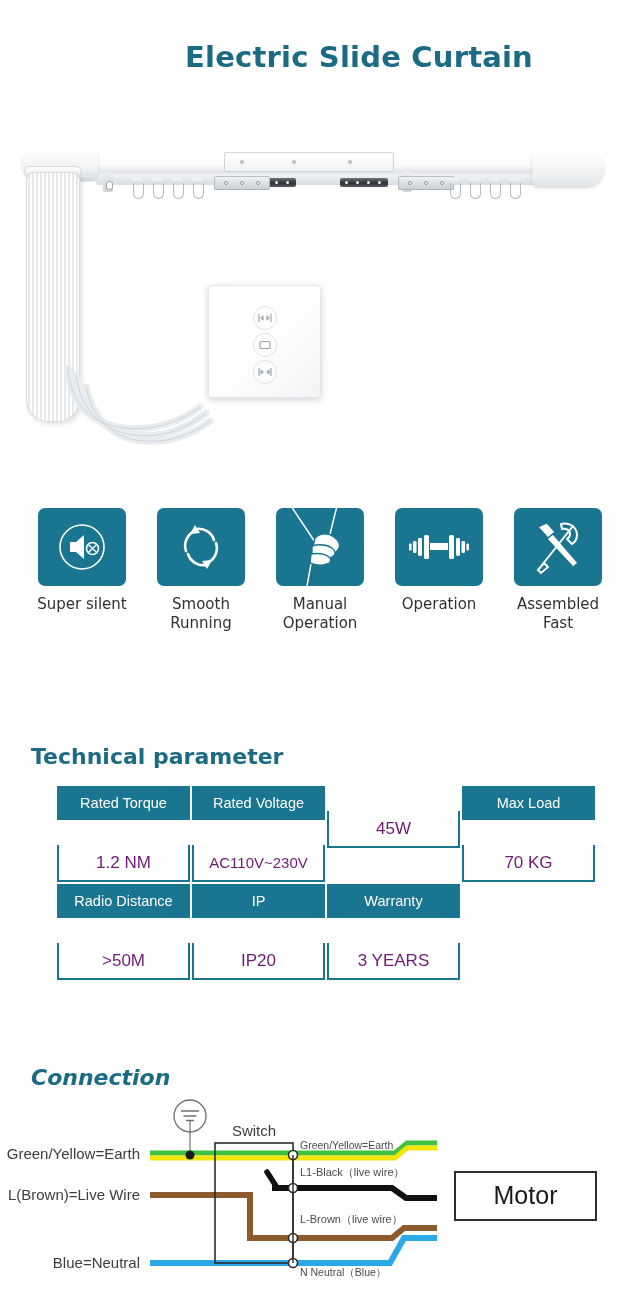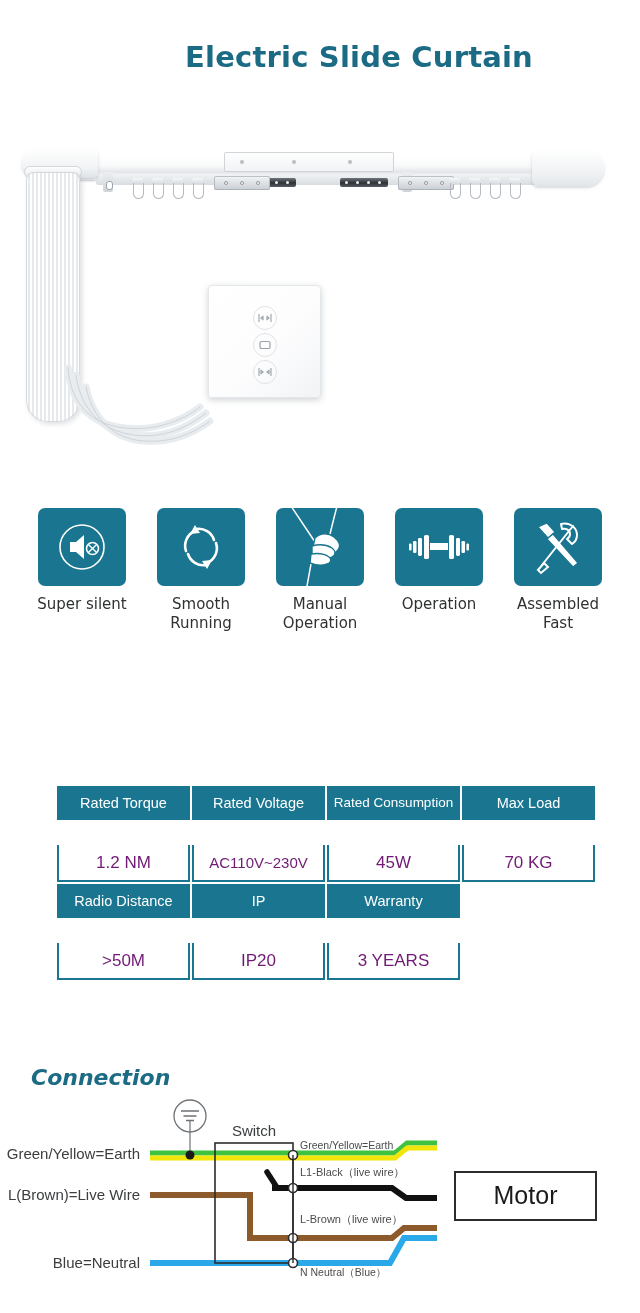--- a/index.html
+++ b/index.html
@@ -476,32 +476,32 @@
           <g fill="none" stroke="#ffffff" stroke-width="2" stroke-linecap="round">
             <path d="M45 8 L14 47"></path>
             <path d="M10 52 l6 -7 l4 4 l-7 6 z"></path>
           </g>
         </svg>
       </div>
       <div class="feature-label">Assembled<br>Fast</div>
     </div>
   </div>
 
+  <div class="section-heading" id="tech-heading">Technical parameter</div>
 
   <div class="spec-table" id="spec-row-1">
     <div class="spec-col">
       <div class="spec-head">Rated Torque</div>
       <div class="spec-val">1.2 NM</div>
     </div>
     <div class="spec-col">
       <div class="spec-head">Rated Voltage</div>
       <div class="spec-val small">AC110V~230V</div>
     </div>
     <div class="spec-col">
-      <div class="spec-head two-line">Rated Consumption</div>
       <div class="spec-val">45W</div>
     </div>
     <div class="spec-col">
       <div class="spec-head">Max Load</div>
       <div class="spec-val">70 KG</div>
     </div>
   </div>
 
   <div class="spec-table" id="spec-row-2">
     <div class="spec-col">

